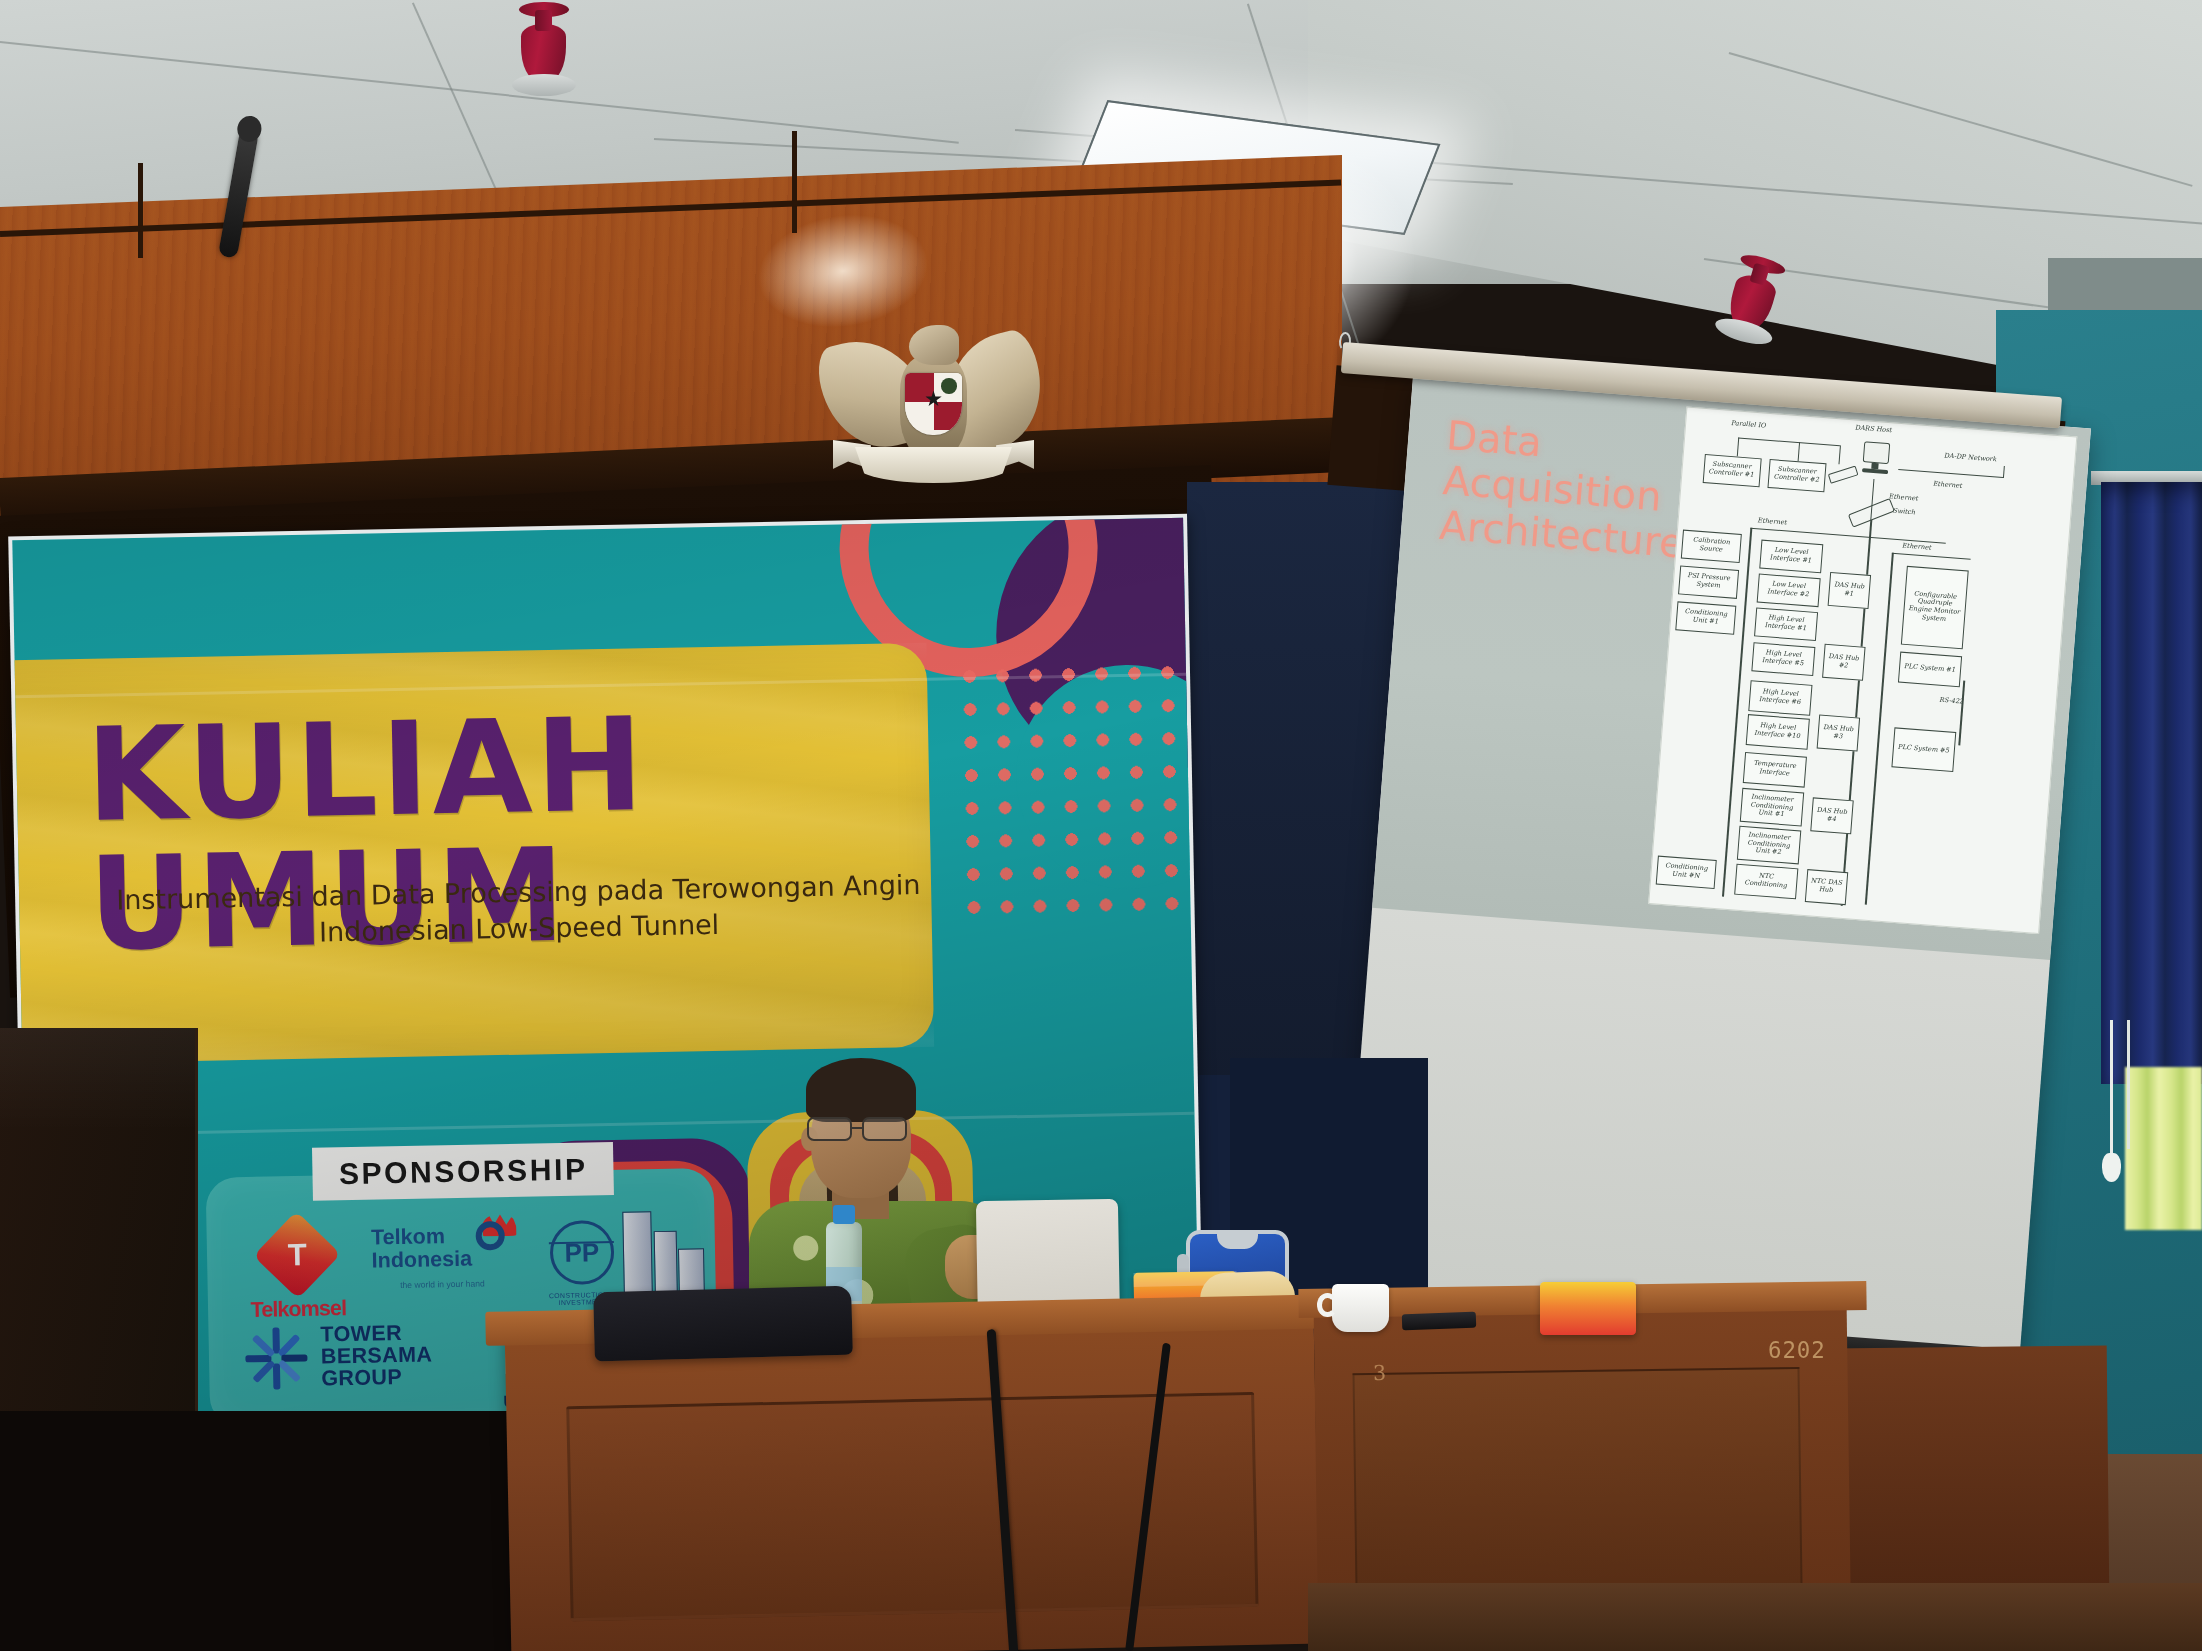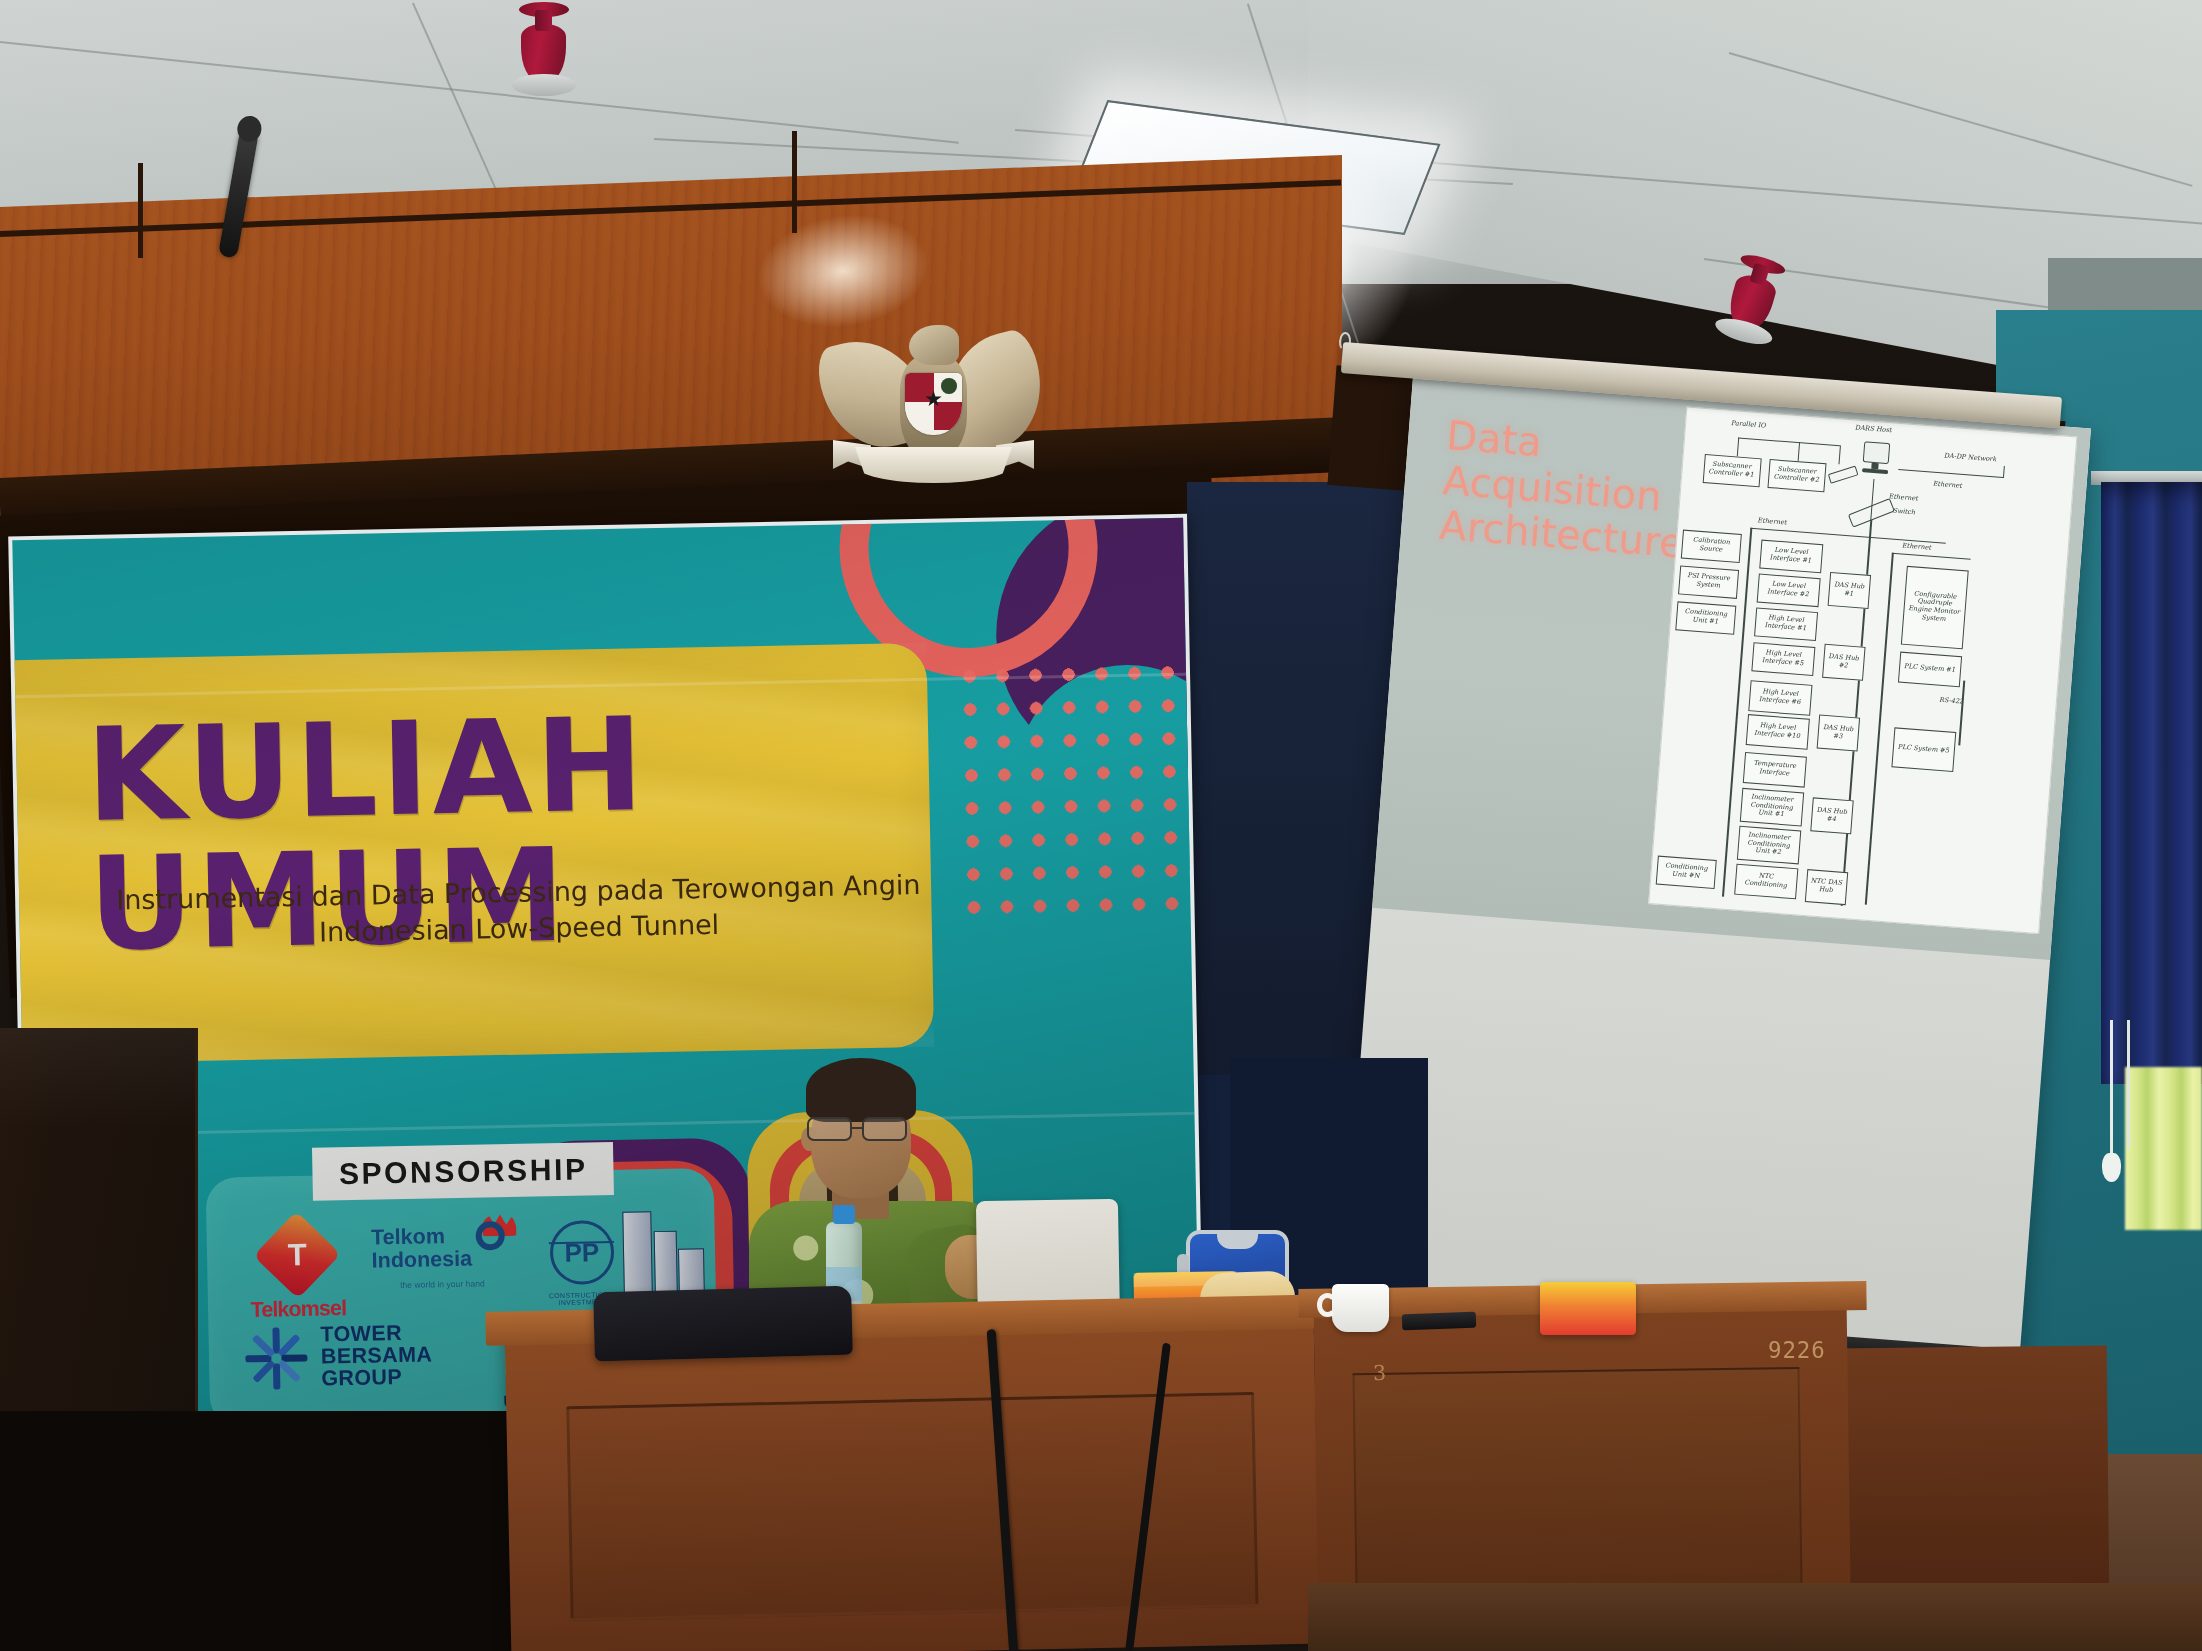--- a/index.html
+++ b/index.html
@@ -974,21 +974,21 @@
     <div class="inset"></div>
   </div>
   <div class="bag"></div>
 
   <div class="desk-far"></div>
   <div class="desk-right">
     <div class="top"></div>
     <div class="inset"></div>
   </div>
   <div class="desk-num-1">3</div>
-  <div class="desk-num-2">9226</div>
+  <div class="desk-num-2">6202</div>
 
   <div class="cup">
       <div class="handle"></div>
     </div>
   <div class="phone"></div>
   <div class="snackbox2"></div>
 
   <div class="cable"></div>
   <div class="cable2"></div>
 

